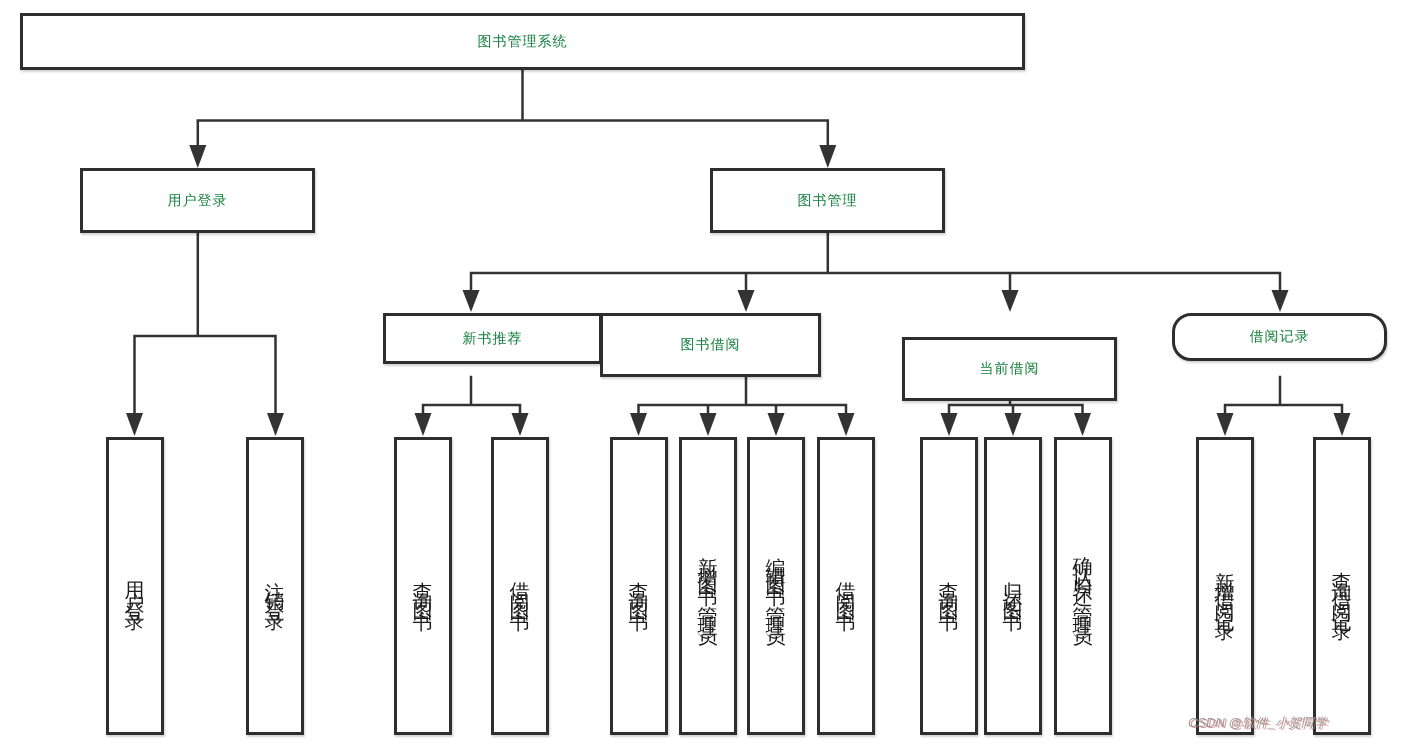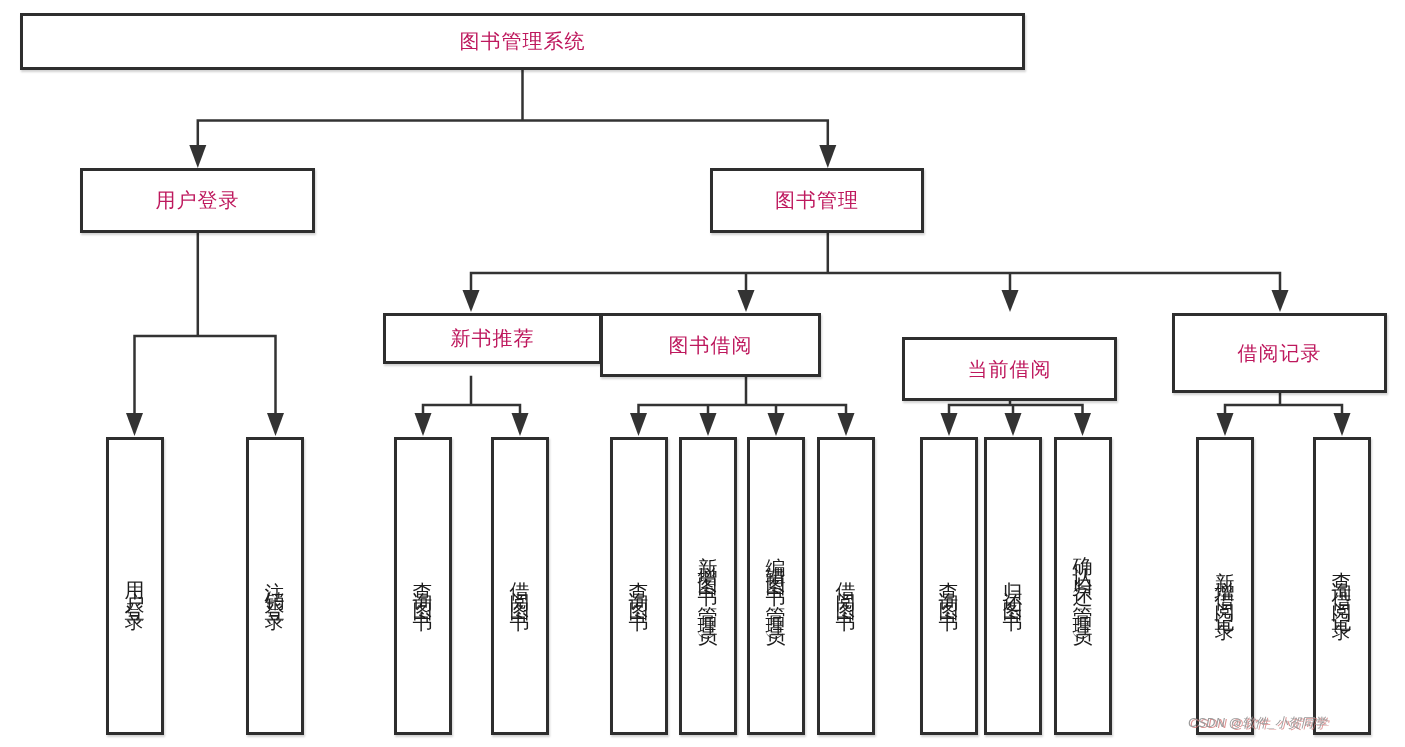--- a/index.html
+++ b/index.html
@@ -6,33 +6,33 @@
   .stage {
     position:relative; width:1405px; height:747px; background:#ffffff;
     font-family:"Liberation Sans", sans-serif; overflow:hidden;
   }
   svg.connectors { position:absolute; left:0; top:0; z-index:0; }
   .box {
     position:absolute; box-sizing:border-box; background:#ffffff;
     border:3px solid #2e2e2e; display:flex; align-items:center; justify-content:center;
     box-shadow:1px 2px 2px rgba(0,0,0,0.18); z-index:1;
   }
-  .hbox .lbl { font-size:20px; color:#be185d; letter-spacing:1px; white-space:nowrap; }
+  .hbox .lbl { font-size:14px; color:#15803d; letter-spacing:1px; white-space:nowrap; }
   .vbox .lbl {
     writing-mode:vertical-rl; text-orientation:mixed;
     font-size:20px; letter-spacing:10px; line-height:1; color:#1c1c1c;
   }
   
   .n-root   { left:20px;   top:13px;  width:1005px; height:57px; }
   .n-login  { left:80px;   top:168px; width:235px;  height:65px; }
-  .n-mgmt   { left:710px;  top:168px; width:214px;  height:65px; }
+  .n-mgmt   { left:710px;  top:168px; width:235px;  height:65px; }
   .n-rec    { left:383px;  top:313px; width:219px;  height:51px; }
   .n-borrow { left:600px;  top:313px; width:221px;  height:64px; }
   .n-cur    { left:902px;  top:313px; width:215px;  height:64px;margin-top:24px; }
-  .n-hist   { left:1172px; top:313px; width:215px;  height:80px; }
+  .n-hist   { left:1172px; top:313px; width:215px;  height:48px;border-radius:19px; }
   .leaf     { top:437px; width:58px; height:298px; }
   .l1  { left:106px;  } .l2  { left:246px;  } .l3  { left:394px;  }
   .l4  { left:491px;  } .l5  { left:610px;  } .l6  { left:679px;  }
   .l7  { left:747px;  } .l8  { left:817px;  } .l9  { left:920px;  }
   .l10 { left:984px;  } .l11 { left:1054px; } .l12 { left:1196px; }
   .l13 { left:1313px; }
   .watermark {
     position:absolute; left:1188px; top:714px; z-index:5;
     font-size:13px; color:#9c9c9c; white-space:nowrap;
     text-shadow:2px 1px 0 rgba(208,112,112,0.75);

